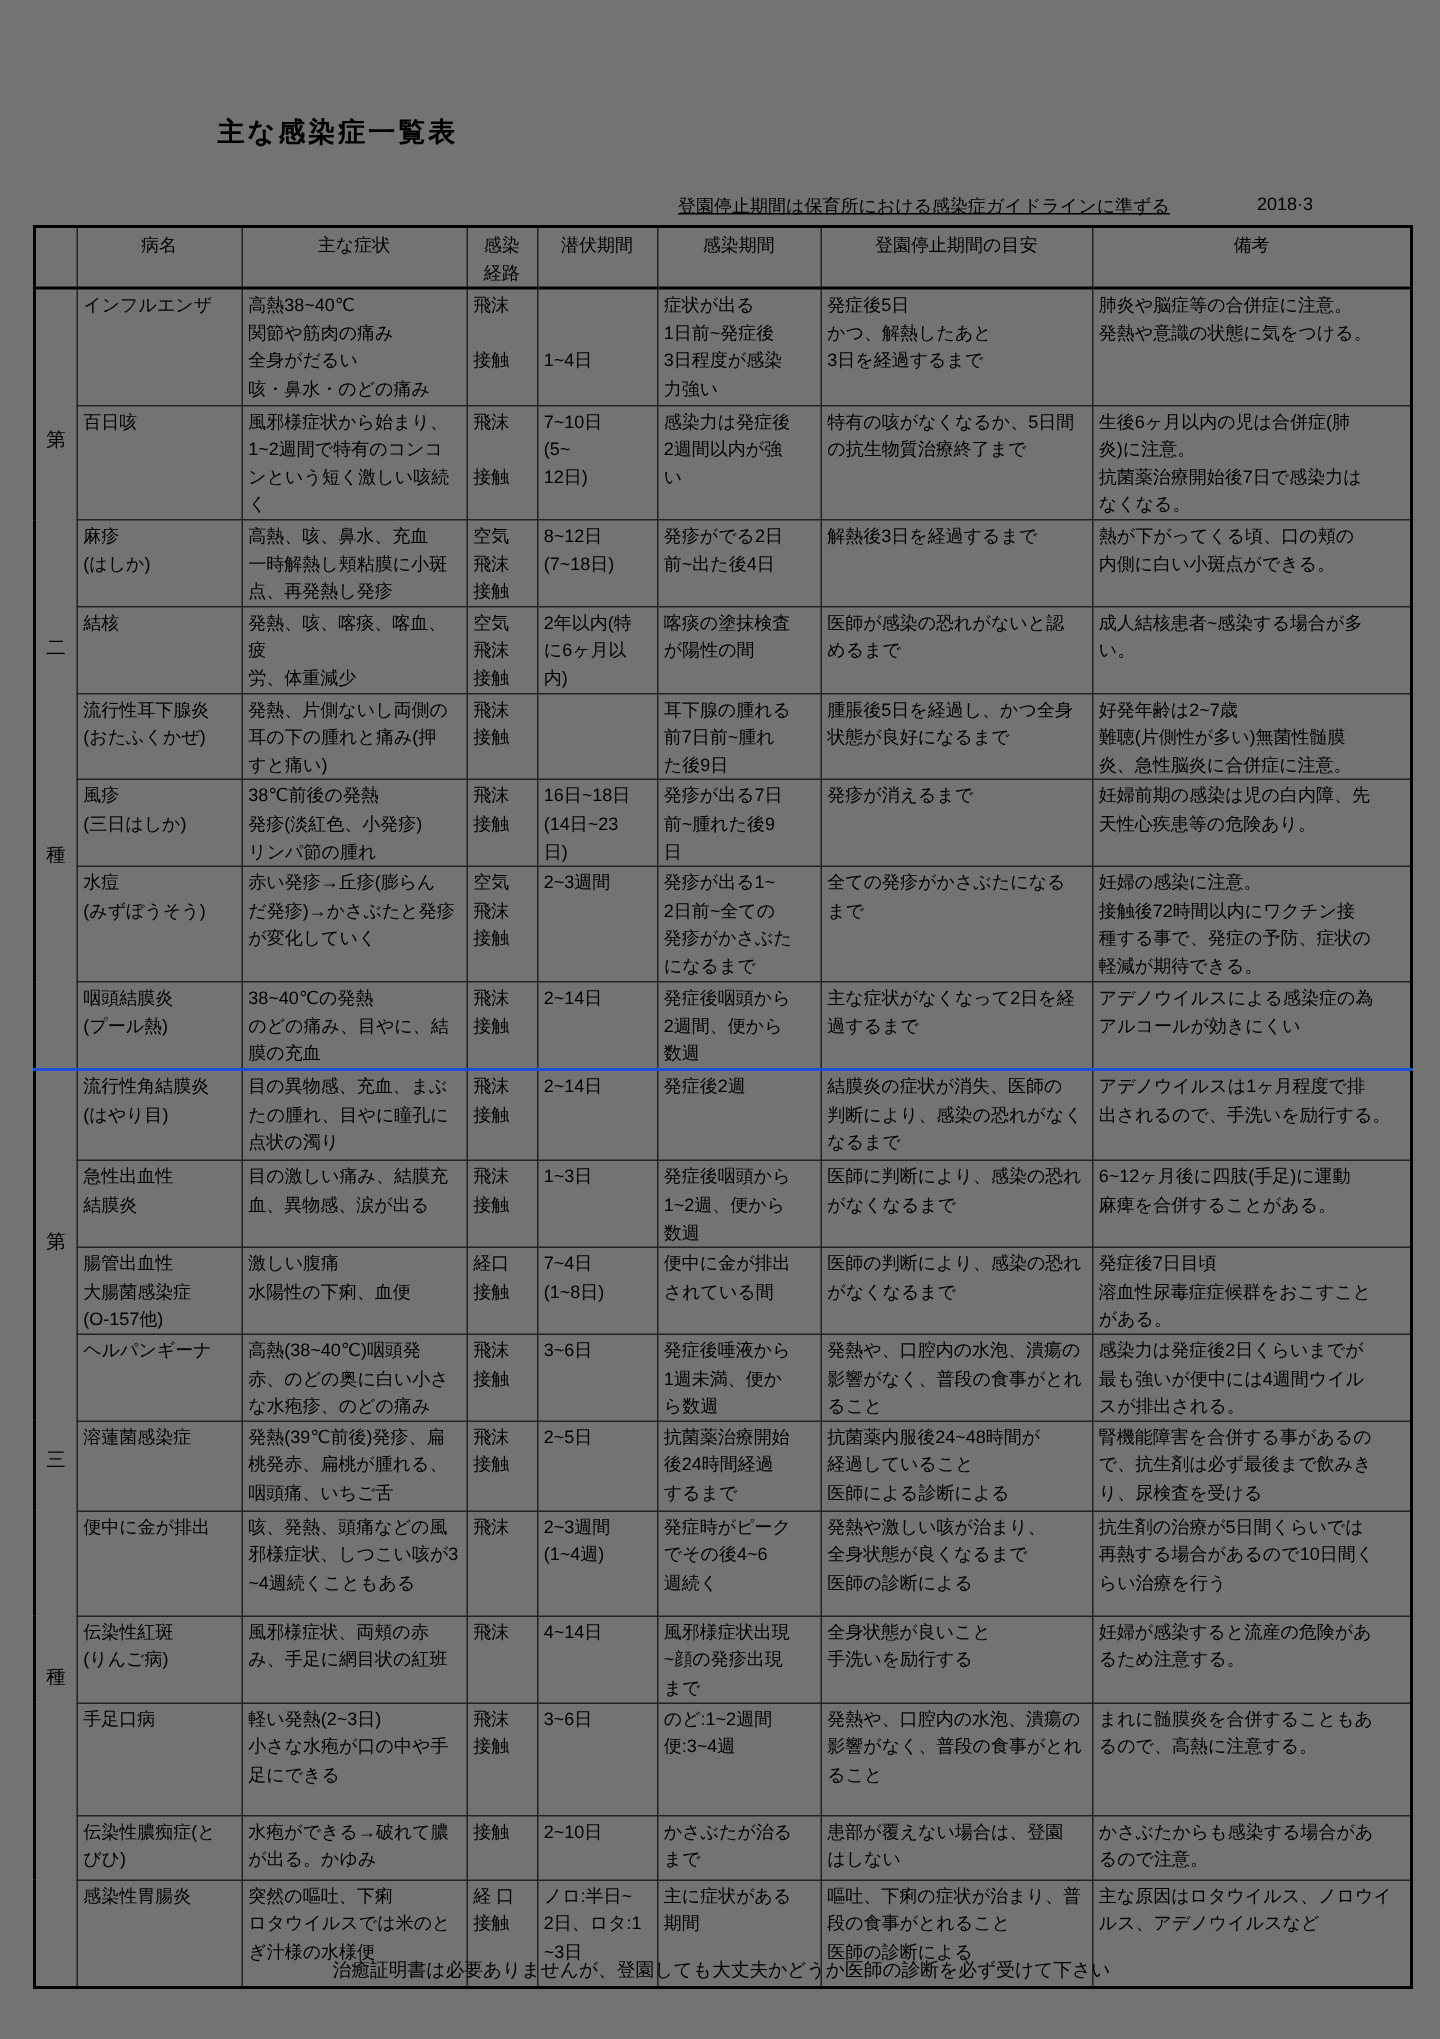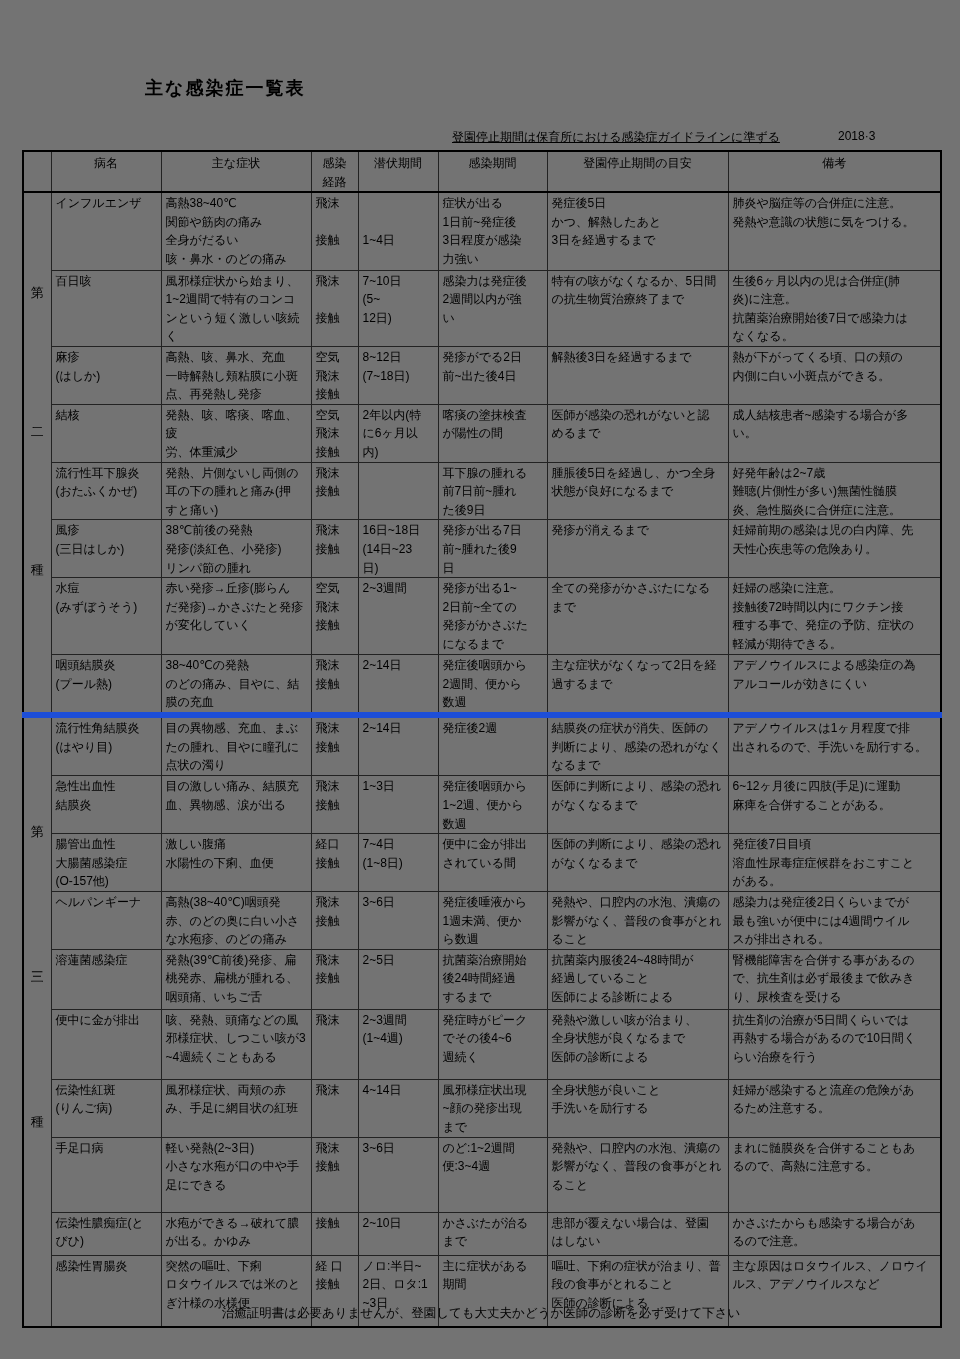--- a/index.html
+++ b/index.html
@@ -41,21 +41,21 @@
   }
   .col-name { text-align:center; }
   .col-route { text-align:center; padding-left:2px; padding-right:2px; }
   .cat-cell { padding:0; }
   .cat-stack {
     display:flex; flex-direction:column; justify-content:space-around;
     align-items:center; font-size:13px;
   }
   .cat-stack.g0 { height:505px; padding:30px 0 60px 0; box-sizing:border-box; }
   .cat-stack.g1 { height:606px; padding:40px 0 130px 0; box-sizing:border-box; }
-  tr.section-start td { border-top:6px solid #1d4ed8; }
+  tr.section-start td { border-top:2px solid #1d4ed8; }
 
   .doc-footer {
     position:absolute; left:22px; top:1305px; width:918px;
     text-align:center; font-size:12.5px;
   }
 </style>
 </head>
 <body>
 
 <div class="page">

